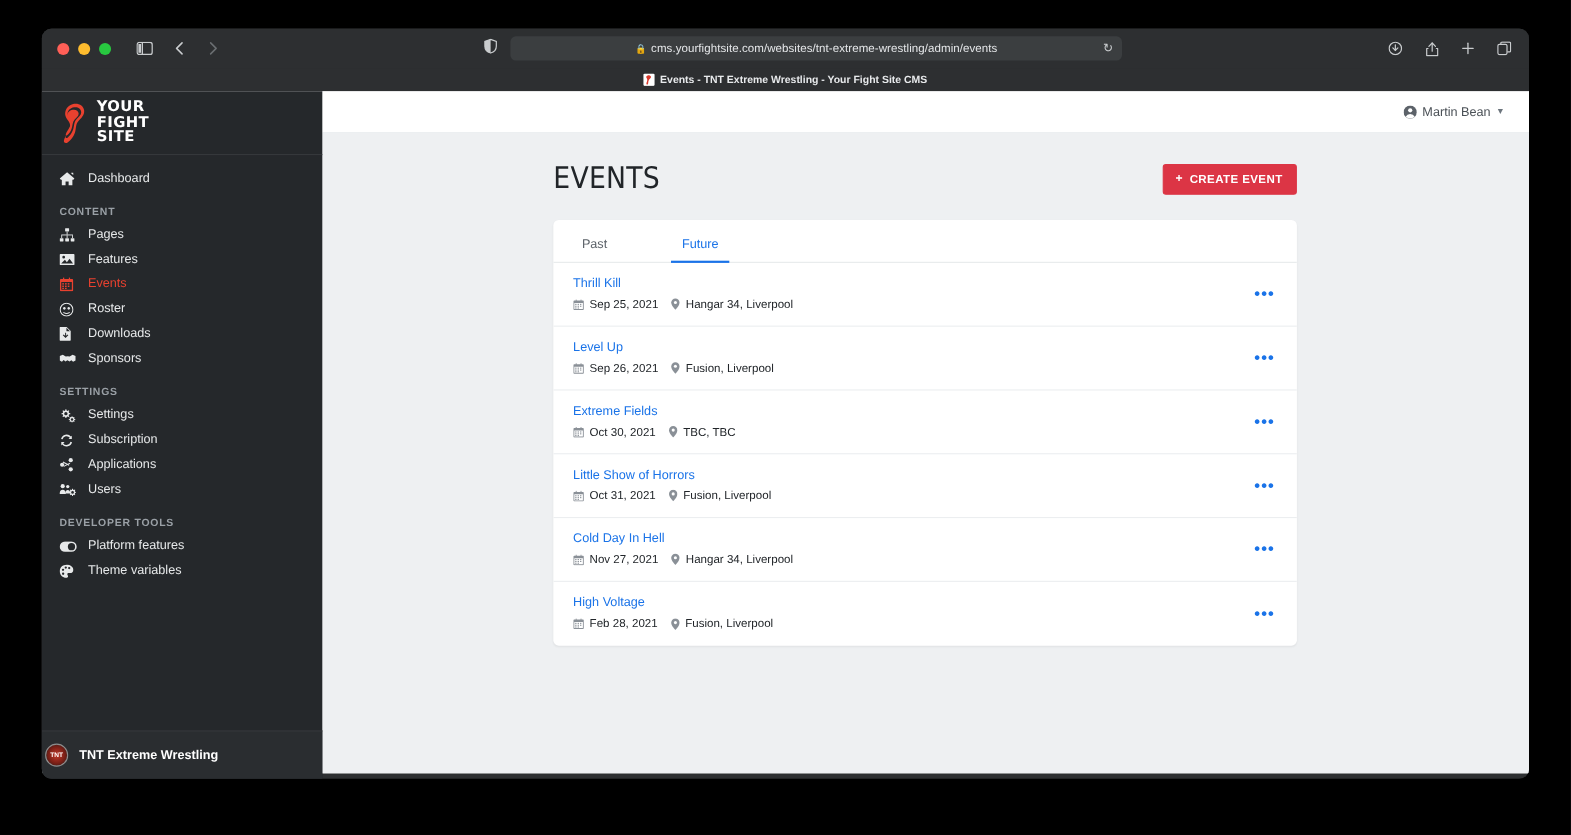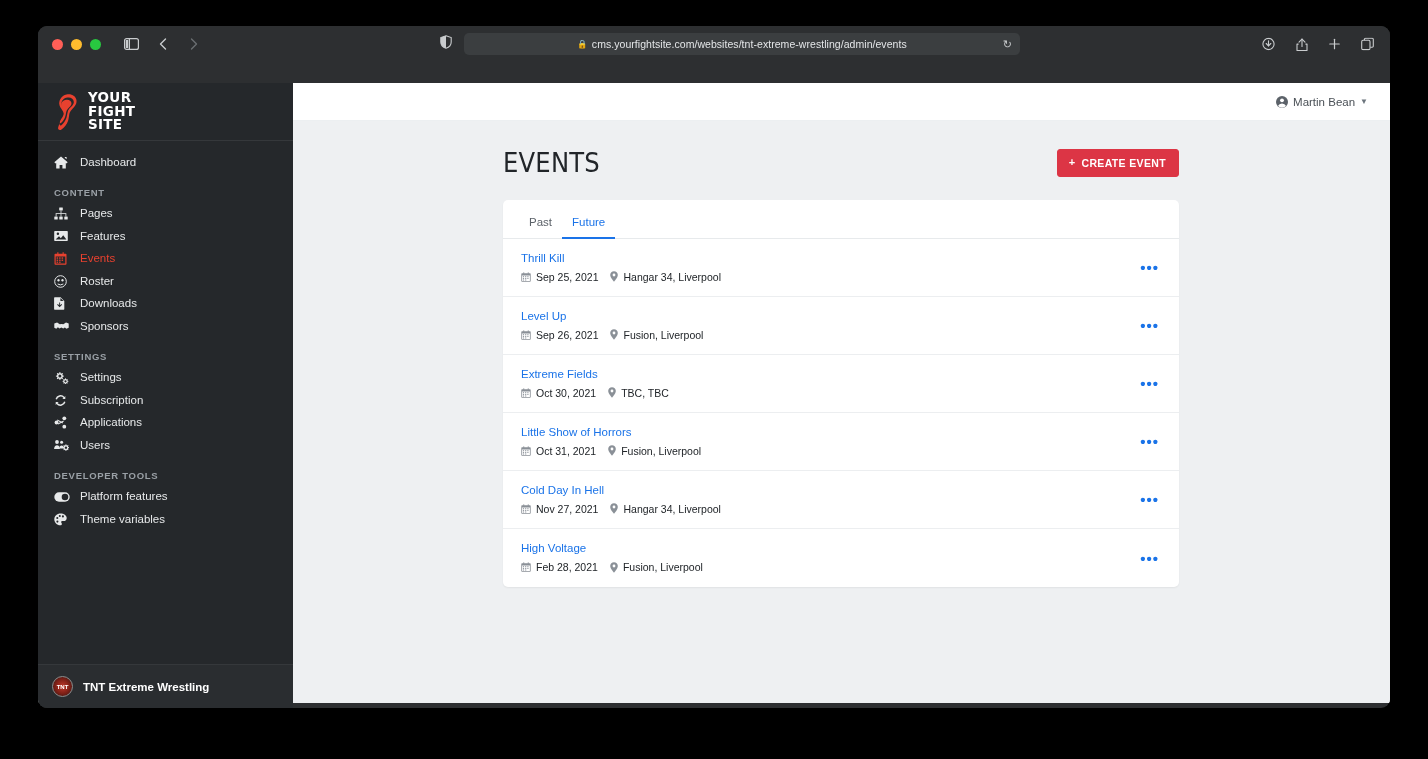--- a/index.html
+++ b/index.html
@@ -173,21 +173,21 @@
   }
   .nav-icon svg { display: block; }
   .nav-label { line-height: 1; }
 
   .site-footer {
     height: 44px;
     border-top: 1px solid #35383b;
     background: #2a2d30;
     display: flex;
     align-items: center;
-    padding-left: 14px;
+    padding-left: 3px;
     gap: 10px;
     flex: 0 0 44px;
     cursor: pointer;
   }
   .site-avatar {
     width: 21px; height: 21px; border-radius: 50%;
     background: radial-gradient(circle at 50% 50%, #c0392b 0%, #7b1f16 55%, #1b1b1b 100%);
     border: 1.5px solid #8d8d8d;
     display: flex; align-items: center; justify-content: center;
     font-size: 6px; color: #fff; font-weight: bold; line-height: 1;
@@ -260,20 +260,21 @@
     border-radius: 5px;
     box-shadow: 0 1px 2px rgba(0,0,0,0.06);
     overflow: hidden;
   }
   .tabs {
     display: flex;
     padding: 0 16px;
     border-bottom: 1px solid #e7eaec;
     height: 39px;
     align-items: flex-end;
+    gap: 48px;
   }
   .tab {
     font-size: 11.5px;
     color: #5c6269;
     padding: 0 10px 9px 10px;
     cursor: pointer;
     border-bottom: 2px solid transparent;
     margin-bottom: -1px;
     line-height: 1;
   }
@@ -385,20 +386,31 @@
       </span>
       <span class="tb-ico">
         <svg width="13" height="13" viewBox="0 0 13 13" fill="none" stroke="#c9ccce" stroke-width="1.1">
           <rect x="0.7" y="2.8" width="8.3" height="9.3" rx="1.4"></rect>
             <path d="M3.4 2.8 V1.8 A1.1 1.1 0 0 1 4.5 0.7 H11.2 A1.1 1.1 0 0 1 12.3 1.8 V8.6 A1.1 1.1 0 0 1 11.2 9.7 H9.3"></path>
         </svg>
       </span>
     </div>
   </div>
 
+  <div class="tabstrip">
+    <div class="tab-label">
+      <span class="favicon">
+        <svg width="10" height="11" viewBox="0 0 10 11">
+            <rect width="10" height="11" fill="#ffffff"></rect>
+            <path d="M4.4 1.4 C5.9 1.1 7 2.1 6.8 3.3 C6.6 4.5 5.2 5 4.6 6.3 C4.1 7.4 4.6 8.6 3.9 9.6 C3.4 10.2 2.6 10 2.6 9.2 C2.6 7.8 3.6 6.7 3.4 5.3 C3.2 4.1 2.2 3.6 2.6 2.6 C2.9 1.9 3.6 1.5 4.4 1.4 Z" fill="#d9392c"></path>
+          </svg>
+      </span>
+      <span>Events - TNT Extreme Wrestling - Your Fight Site CMS</span>
+    </div>
+  </div>
 
   <div class="viewport">
 
     <div class="sidebar">
       <div class="brand">
         <span class="brand-logo">
           <svg width="30" height="40" viewBox="0 0 30 40">
             <path d="M14.5 2.5 C19.5 1.5 24 4 24.5 8.5 C25 13 21.5 15.5 19 18.5 C16.5 21.5 17.5 25 16 29 C14.8 32.3 12.5 35.5 9.5 37.5 C7.5 38.8 5.5 37.5 6.2 35.2 C7.5 30.8 11.5 27.5 11.8 22.8 C12 18.8 8.5 16.8 7.5 13.2 C6.3 9 9.2 3.6 14.5 2.5 Z" fill="#e8412f"></path>
             <path d="M15.5 5.5 C18.8 5 21.6 6.8 21.8 9.8 C22 12.6 19.4 14.4 17.4 16.6 C15.1 19.2 15.6 22.6 14.4 26 C13.4 28.8 11.6 31.6 9.4 33.2 C8.3 34 7.3 33.3 7.8 31.8 C9 28 12.8 24.8 13 20.6 C13.2 17 10.2 15.2 9.6 12.3 C8.9 9 11.5 6.1 15.5 5.5 Z" fill="#25282b"></path>
             <path d="M14.2 7.8 C17 7.4 19.3 8.8 19.5 11.2 C19.7 13.5 17.4 15 15.7 16.9 C13.7 19.1 14.2 22.1 13.1 25 C12.3 27.3 10.8 29.7 9 31 C8.2 31.6 7.5 31 7.9 29.8 C8.9 26.6 12.1 23.9 12.3 20.3 C12.4 17.3 9.9 15.8 9.4 13.4 C8.8 10.6 10.9 8.3 14.2 7.8 Z" fill="#e8412f"></path>

